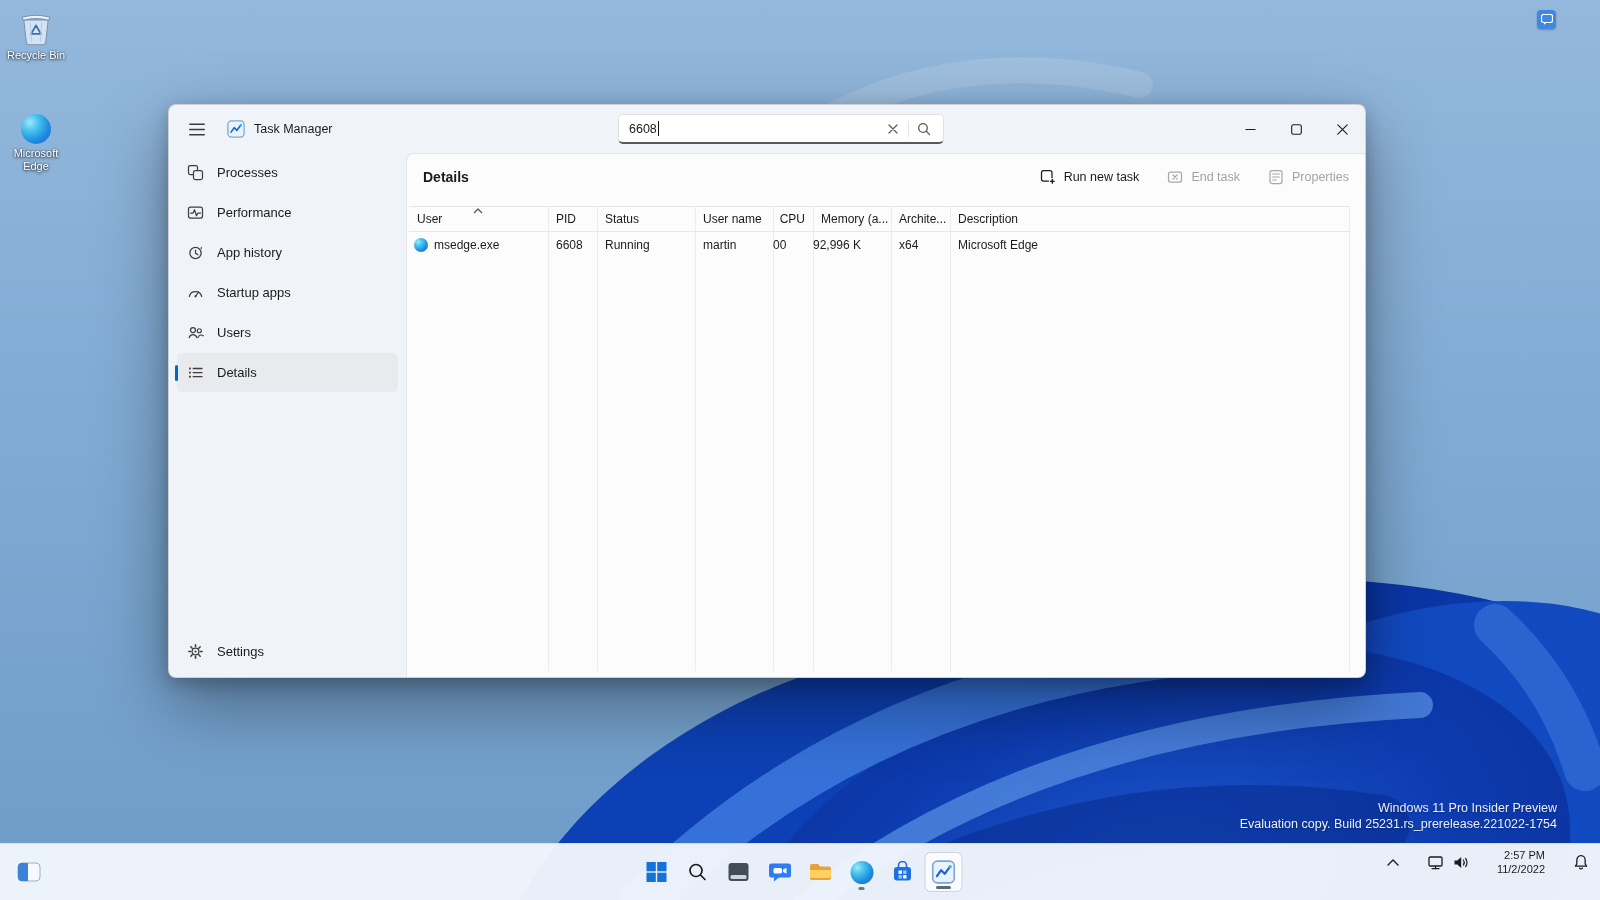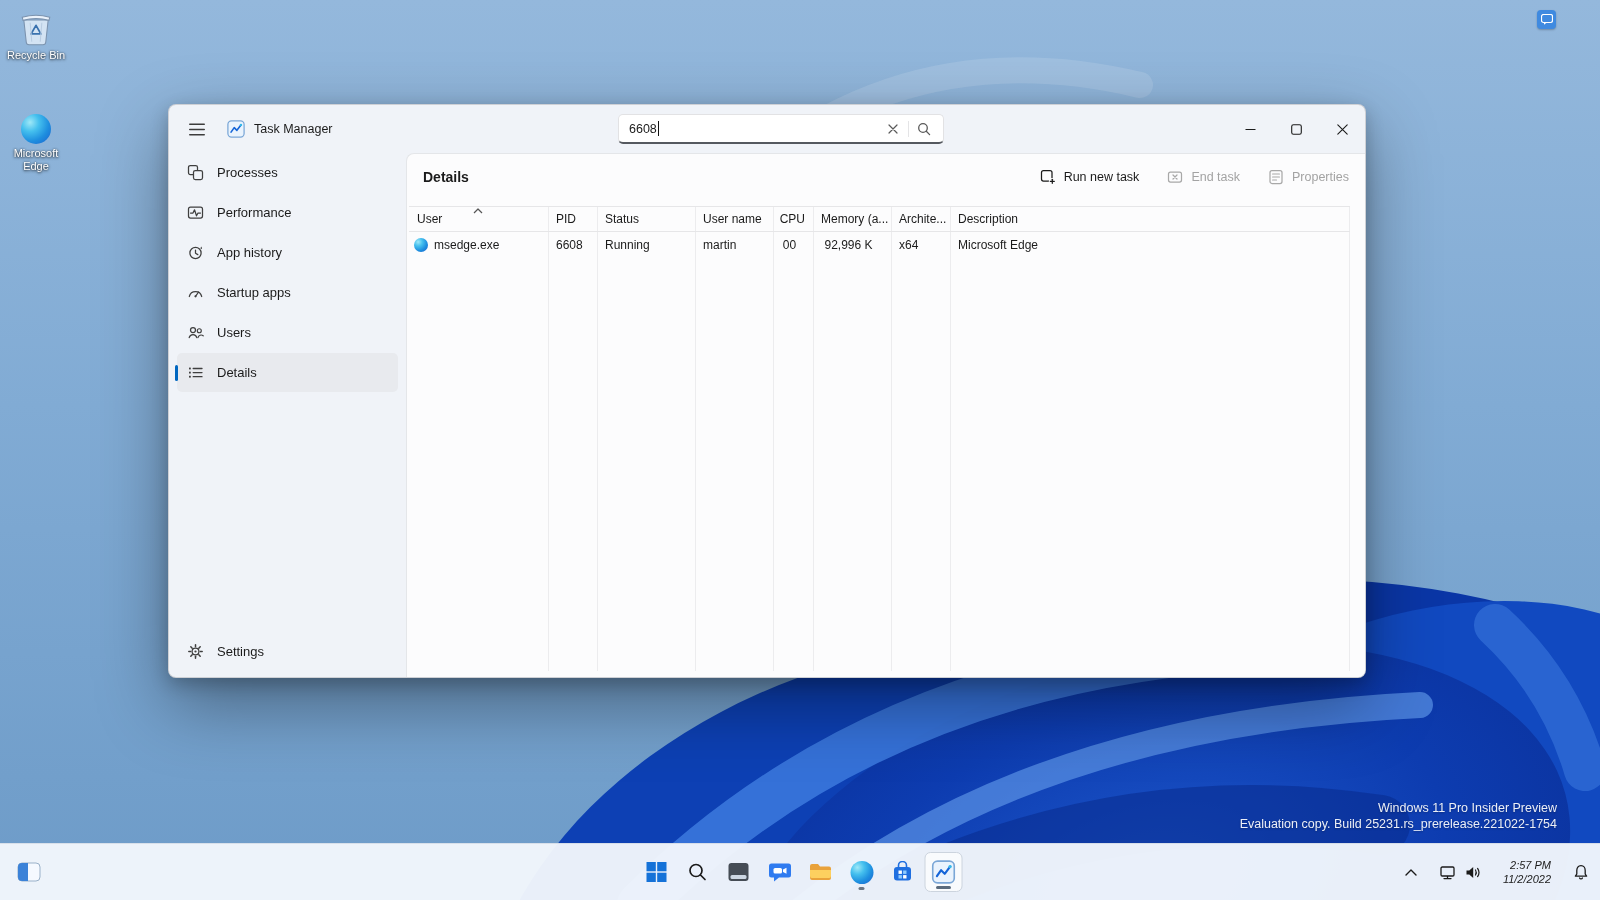--- a/index.html
+++ b/index.html
@@ -65,35 +65,35 @@
   .table-area{position:absolute;left:2px;top:52px;right:15px;bottom:6px;font-size:12px;}
   .vline{position:absolute;top:0;bottom:0;width:1px;background:#ececee;}
   .thead{position:absolute;left:0;right:0;top:0;height:26px;border-top:1px solid #e6e6e8;border-bottom:1px solid #e6e6e8;
     display:grid;grid-template-columns:139px 49px 98px 78px 40px 78px 59px 1fr;align-items:center;box-sizing:border-box;}
   .th{padding-left:8px;white-space:nowrap;overflow:hidden;cursor:pointer;}
   .th.right{text-align:right;padding-right:8px;padding-left:0;}
   .sort-caret{position:absolute;left:64px;top:1px;}
   .trow{position:absolute;left:0;right:0;top:26px;height:25px;
     display:grid;grid-template-columns:139px 49px 98px 78px 40px 78px 59px 1fr;align-items:center;cursor:default;}
   .td{padding-left:8px;white-space:nowrap;overflow:hidden;}
-  .td.right{text-align:center;padding-right:7px;padding-left:0;}
+  .td.right{text-align:left;padding-right:7px;padding-left:0;}
   .td.name{display:flex;align-items:center;gap:6px;padding-left:5px;}
 
   
   .taskbar{position:absolute;left:0;right:0;bottom:0;height:56px;background:rgba(243,247,252,.96);
     border-top:1px solid rgba(120,140,160,.18);}
   .tb-left{position:absolute;left:10px;top:10px;width:38px;height:36px;border-radius:6px;
     display:flex;align-items:center;justify-content:center;cursor:pointer;}
   .tb-center{position:absolute;left:50%;top:8px;transform:translateX(-50%);display:flex;gap:3px;}
   .tb-btn{position:relative;width:38px;height:40px;border-radius:6px;display:flex;align-items:center;justify-content:center;cursor:pointer;}
   .tb-btn.active{background:rgba(255,255,255,.72);border:1px solid #ccd4de;box-sizing:border-box;}
   .pill{position:absolute;bottom:2px;left:50%;transform:translateX(-50%);height:3px;border-radius:2px;background:#6b7684;}
   .pill.small{width:6px;}
   .pill.wide{width:15px;background:#5a6b7d;}
-  .tray{position:absolute;right:6px;top:0;bottom:0;display:flex;align-items:center;gap:12px;font-style:italic;}
+  .tray{position:absolute;right:6px;top:0;bottom:0;display:flex;gap:18px;}
   .tray-btn{height:36px;border-radius:6px;display:flex;align-items:center;justify-content:center;padding:0 5px;cursor:pointer;}
   .clock{text-align:right;font-size:11px;line-height:14px;cursor:default;}
 </style>
 </head>
 <body>
 
 <div class="screen">
 
   <svg class="wallpaper" width="1600" height="900" viewBox="0 0 1600 900" preserveAspectRatio="none">
     <defs>

